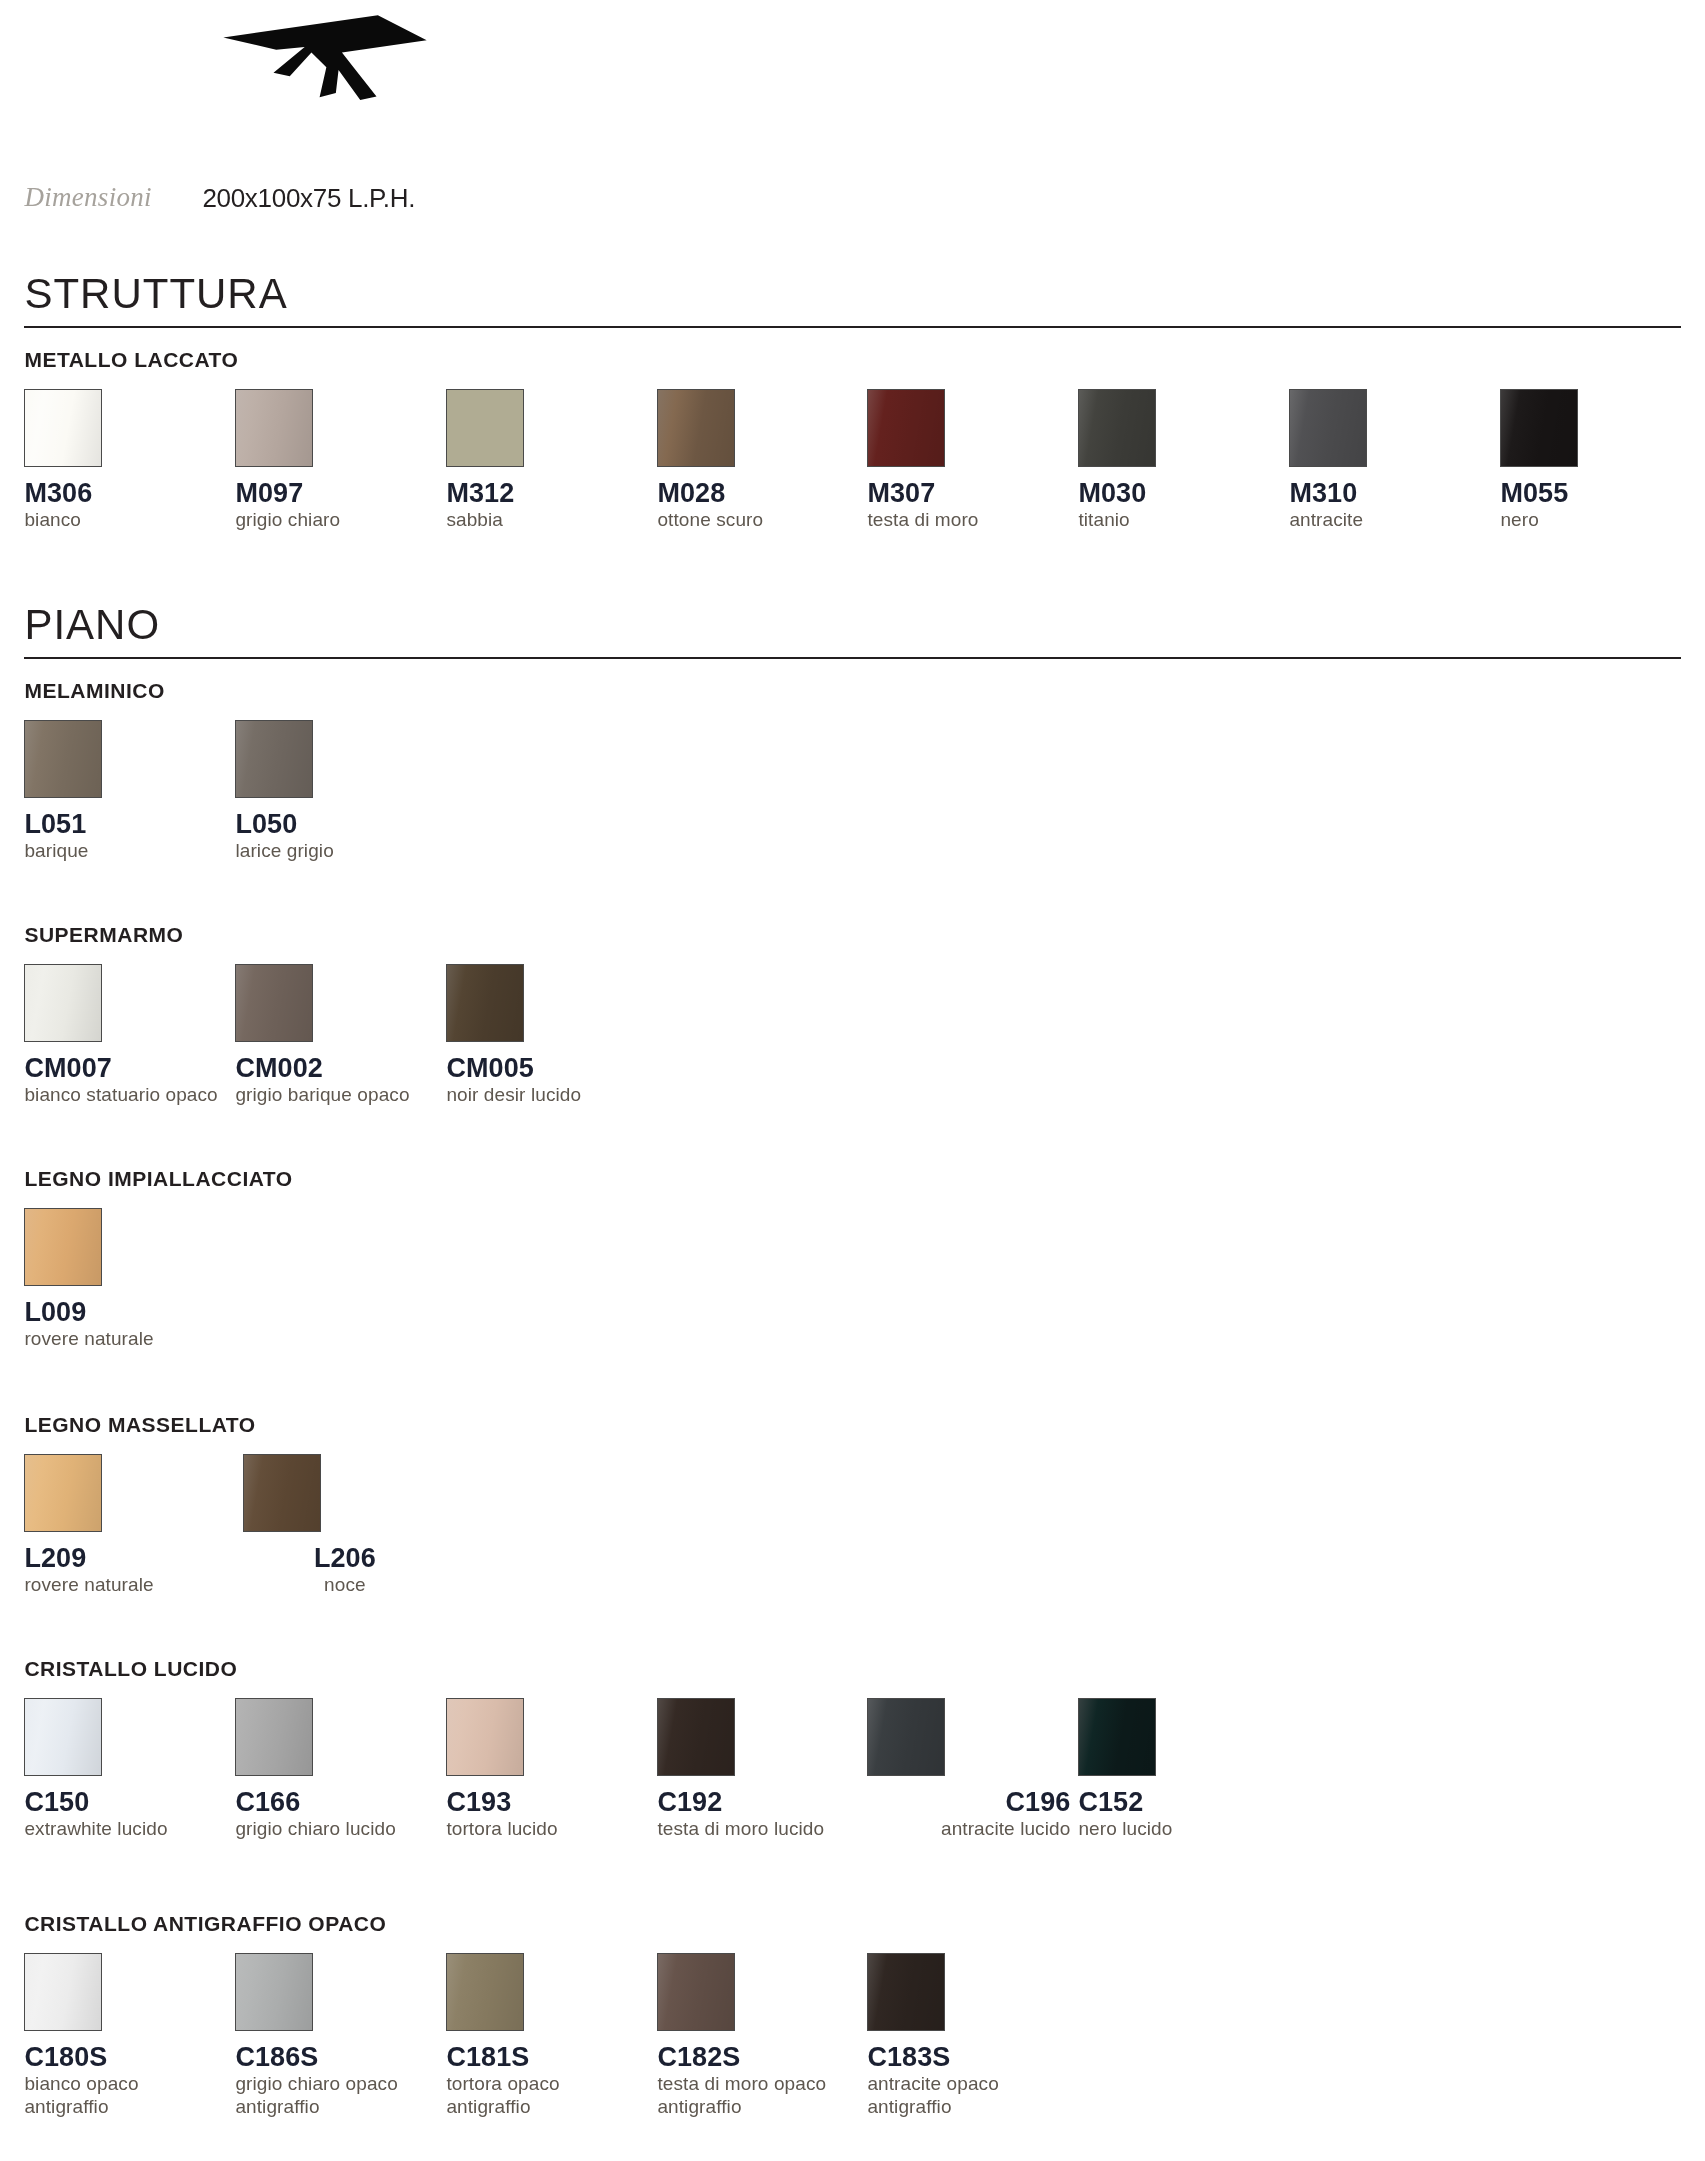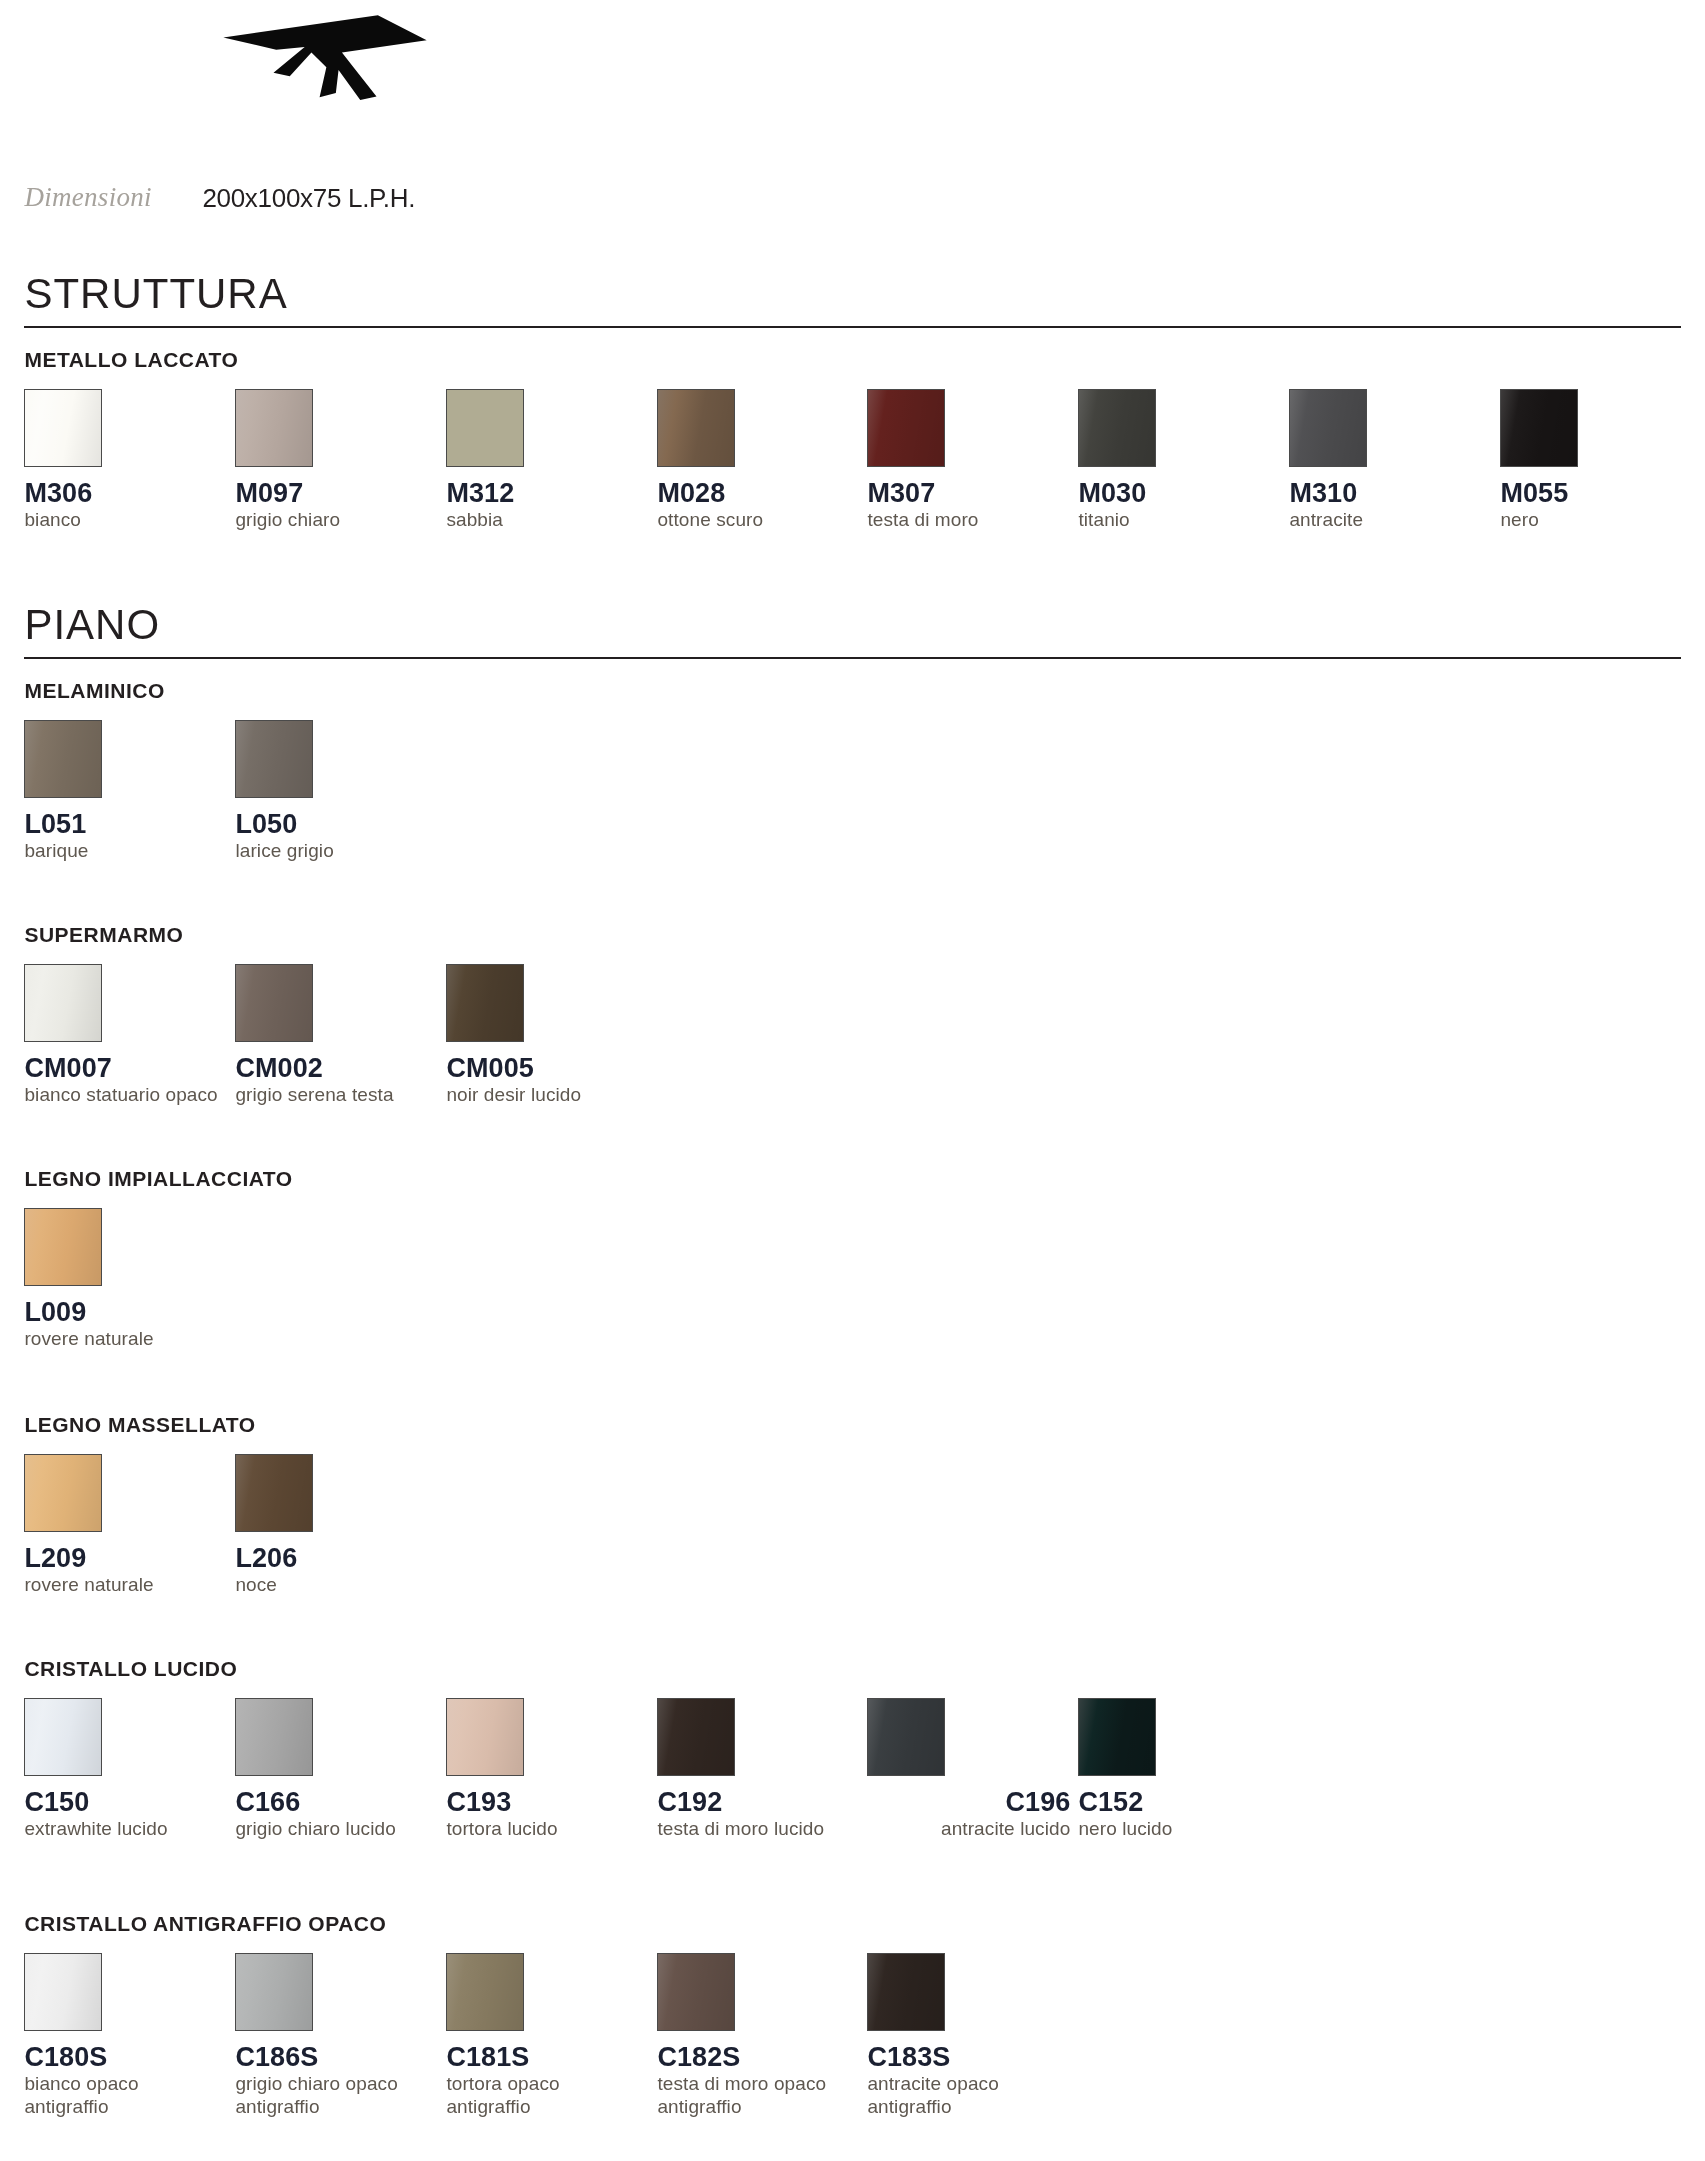--- a/index.html
+++ b/index.html
@@ -260,21 +260,21 @@
             <div class="sheen" style="background: linear-gradient(100deg, rgba(255, 255, 255, 0.3) 0%, rgb(246, 246, 242) 22%, rgba(0, 0, 0, 0) 55%, rgba(0, 0, 0, 0.16) 100%); opacity: 0.55;"></div>
           </div>
           <div class="swatch-code">CM007</div>
           <div class="swatch-desc">bianco statuario opaco</div>
         </div>
         <div class="swatch-cell" style="left: 211px;">
           <div class="swatch-chip" style="background: rgb(109, 96, 88);">
             <div class="sheen" style="background: linear-gradient(100deg, rgba(255, 255, 255, 0.3) 0%, rgb(125, 111, 102) 22%, rgba(0, 0, 0, 0) 55%, rgba(0, 0, 0, 0.16) 100%); opacity: 0.55;"></div>
           </div>
           <div class="swatch-code">CM002</div>
-          <div class="swatch-desc">grigio serena testa</div>
+          <div class="swatch-desc">grigio barique opaco</div>
         </div>
         <div class="swatch-cell" style="left: 422px;">
           <div class="swatch-chip" style="background: rgb(74, 60, 44);">
             <div class="sheen" style="background: linear-gradient(100deg, rgba(255, 255, 255, 0.3) 0%, rgb(92, 76, 56) 22%, rgba(0, 0, 0, 0) 55%, rgba(0, 0, 0, 0.16) 100%); opacity: 0.55;"></div>
           </div>
           <div class="swatch-code">CM005</div>
           <div class="swatch-desc">noir desir lucido</div>
         </div>
       </div>
   </div>
@@ -295,21 +295,21 @@
   <div class="group" style="top:1412px;">
     <div class="group-title">LEGNO MASSELLATO</div>
     <div class="swatch-row" id="row-s1g3">
         <div class="swatch-cell" style="left: 0px;">
           <div class="swatch-chip" style="background: rgb(224, 178, 119);">
             <div class="sheen" style="background: linear-gradient(100deg, rgba(255, 255, 255, 0.3) 0%, rgb(237, 195, 140) 22%, rgba(0, 0, 0, 0) 55%, rgba(0, 0, 0, 0.16) 100%); opacity: 0.55;"></div>
           </div>
           <div class="swatch-code">L209</div>
           <div class="swatch-desc">rovere naturale</div>
         </div>
-        <div class="swatch-cell" style="left: 211px;">
+        <div class="swatch-cell" style="left: 219px; text-align: center;">
           <div class="swatch-chip" style="background: rgb(91, 70, 50);">
             <div class="sheen" style="background: linear-gradient(100deg, rgba(255, 255, 255, 0.3) 0%, rgb(107, 85, 64) 22%, rgba(0, 0, 0, 0) 55%, rgba(0, 0, 0, 0.16) 100%); opacity: 0.55;"></div>
           </div>
           <div class="swatch-code">L206</div>
           <div class="swatch-desc">noce</div>
         </div>
       </div>
   </div>
 
   <div class="group" style="top:1656px;">

